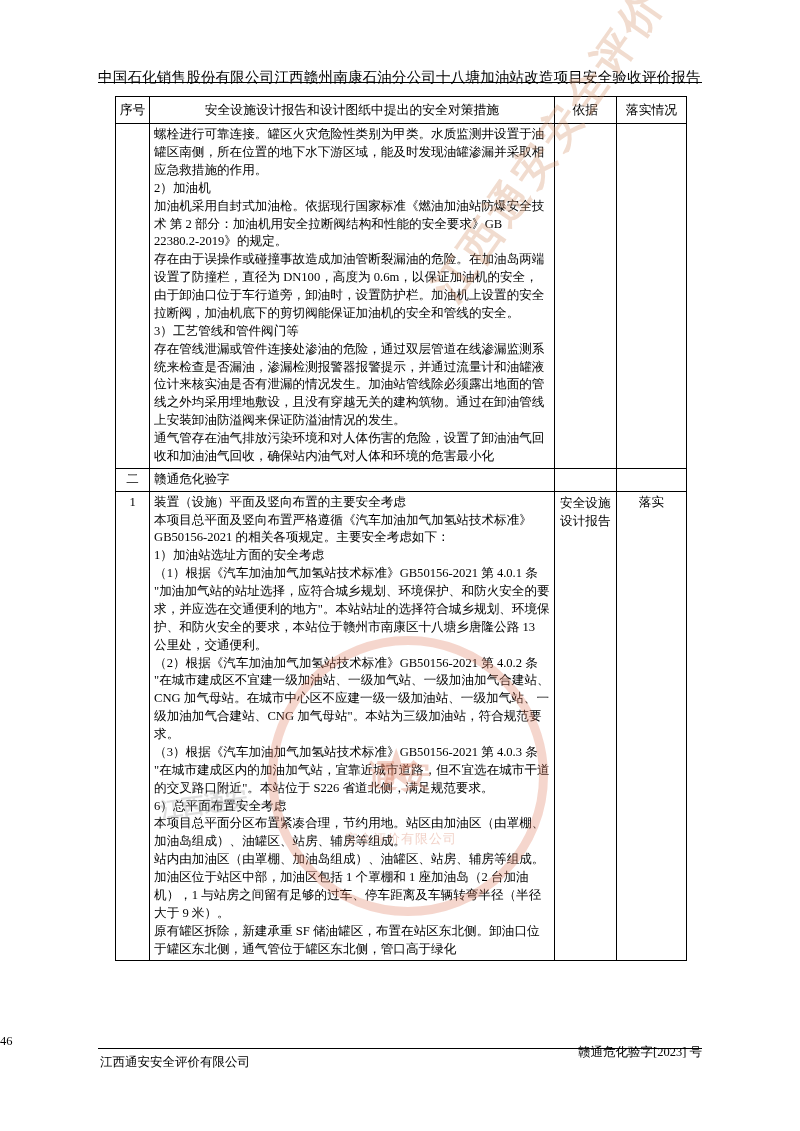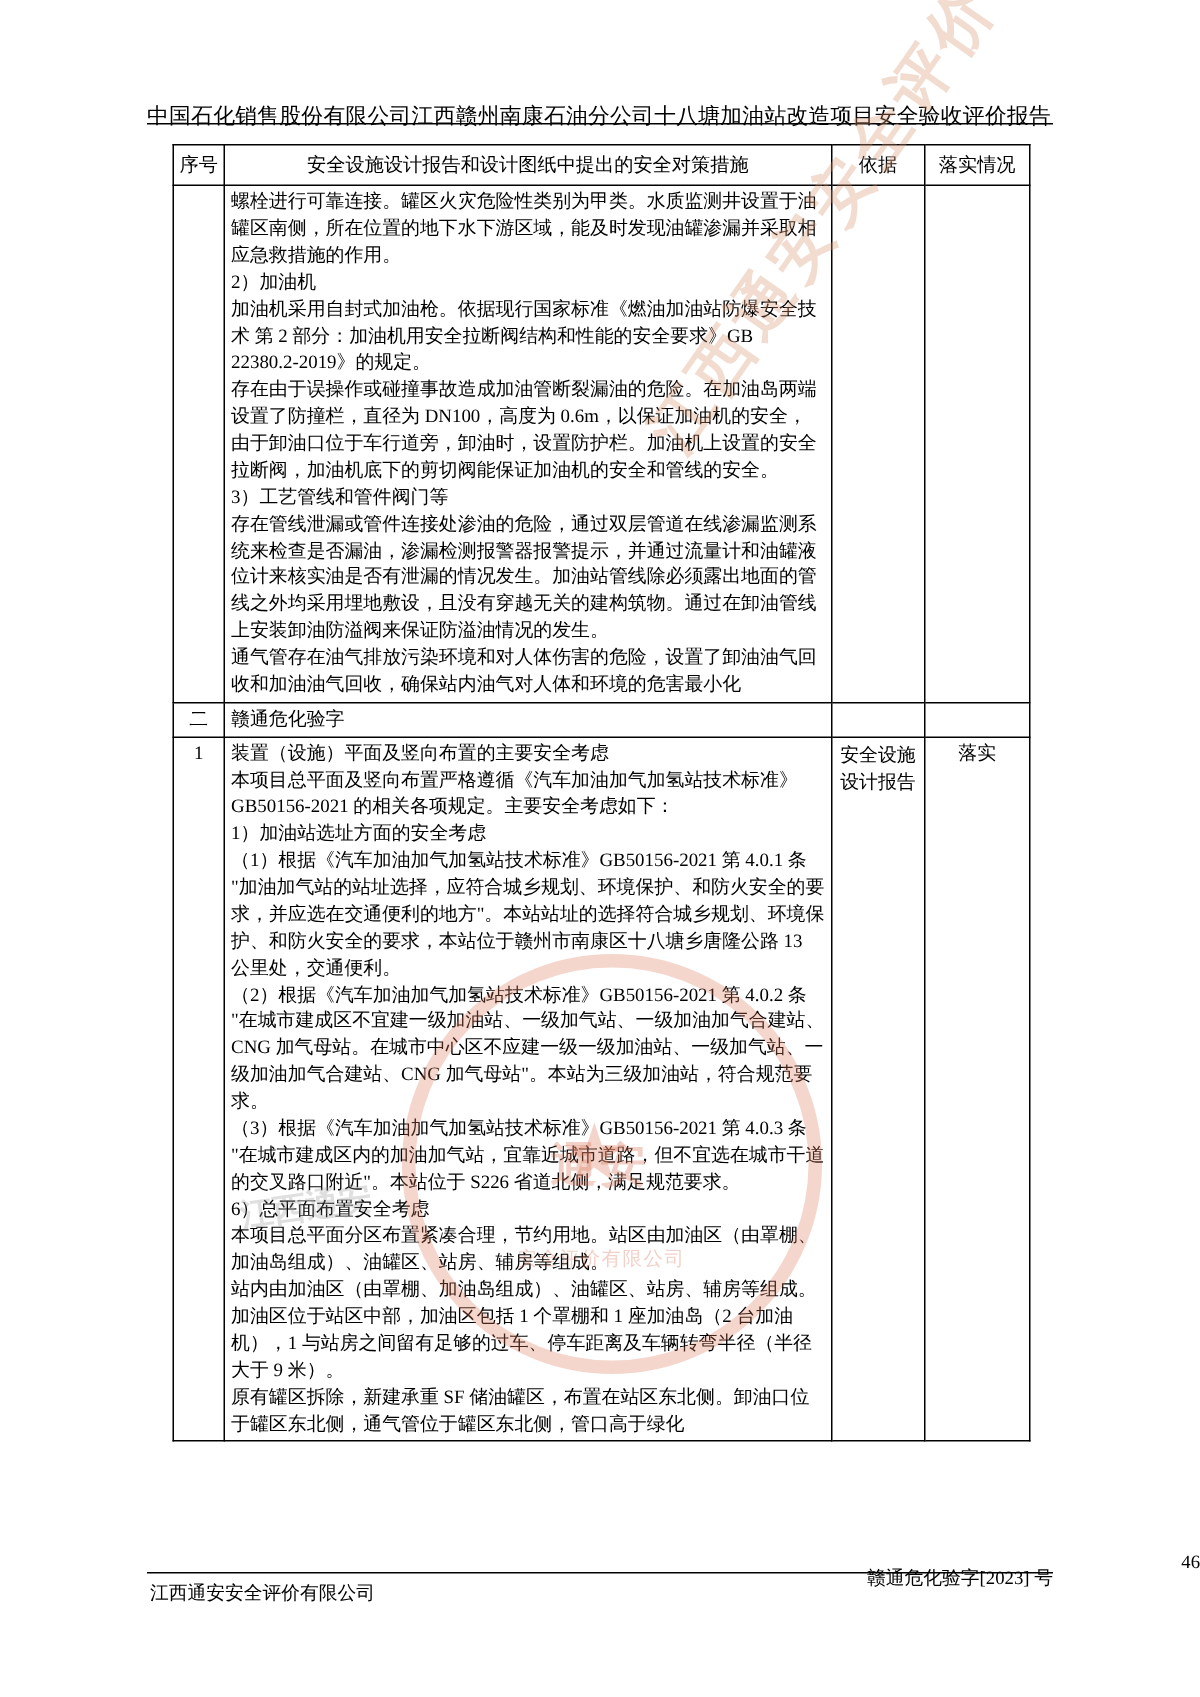--- a/index.html
+++ b/index.html
@@ -104,21 +104,21 @@
   }
   .footer-left {
     position: absolute;
     left: 100px; top: 1054px;
     font-size: 12.5px;
   }
   .footer-center {
     position: absolute;
     left: 0; top: 1034px;
     width: 800px;
-    text-align: right;
+    text-align: left;
     font-size: 12.5px;
   }
   .footer-right {
     position: absolute;
     right: 98px; top: 1044px;
     font-size: 12.5px;
     text-align: center;
   }
   
   table.doc {

